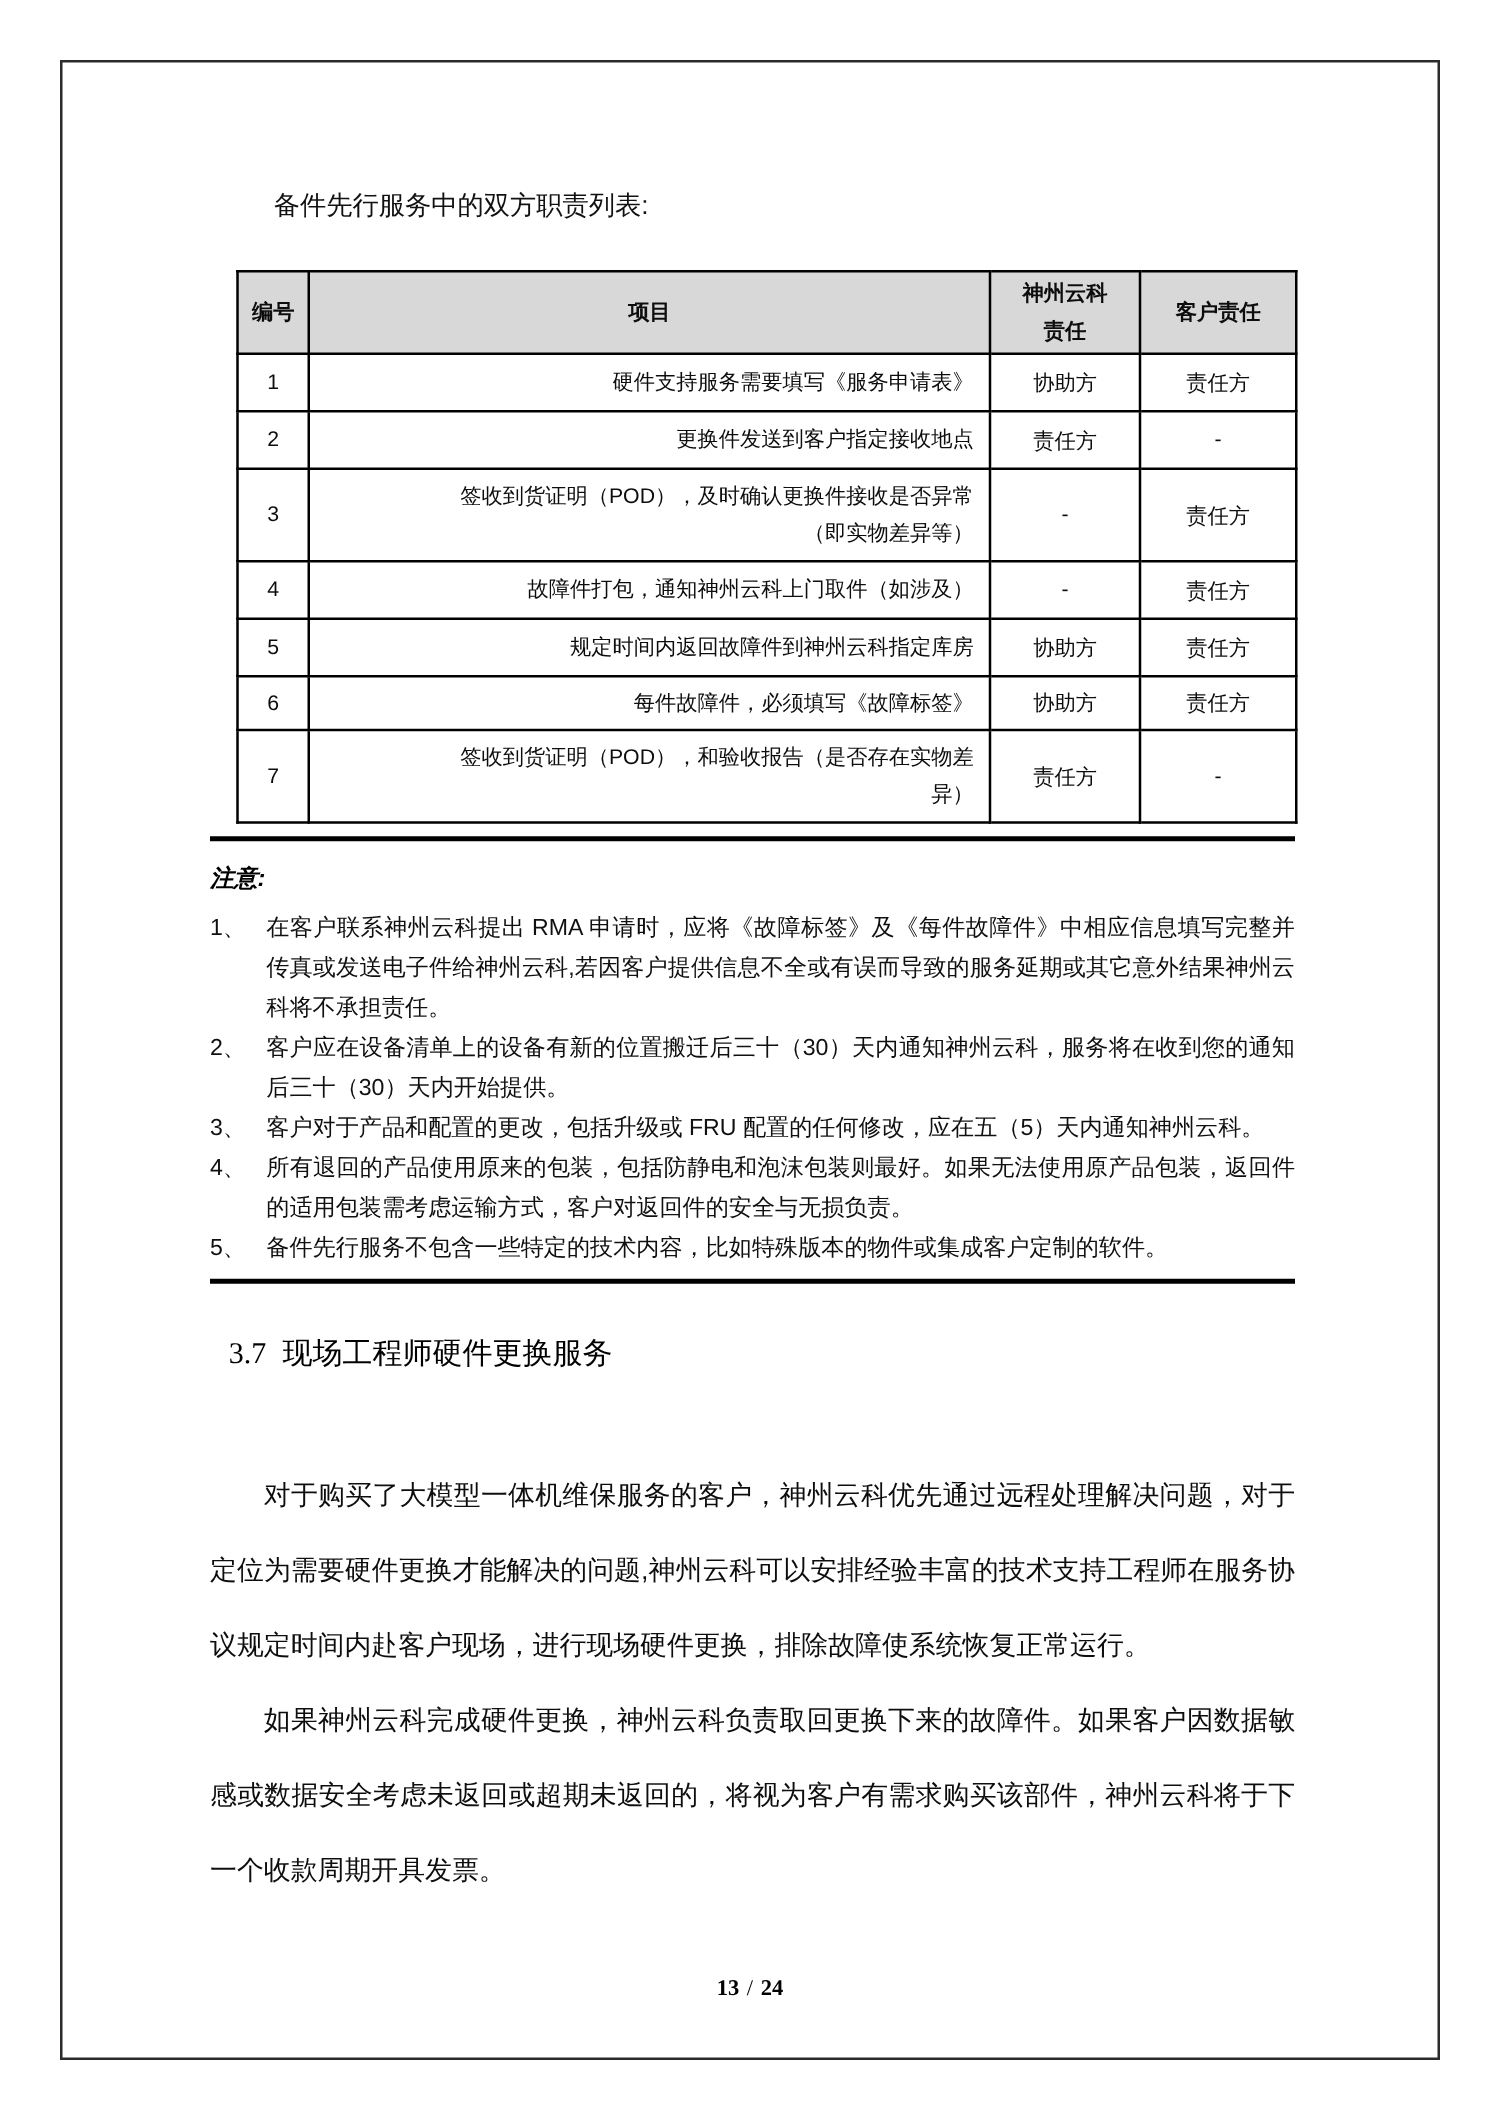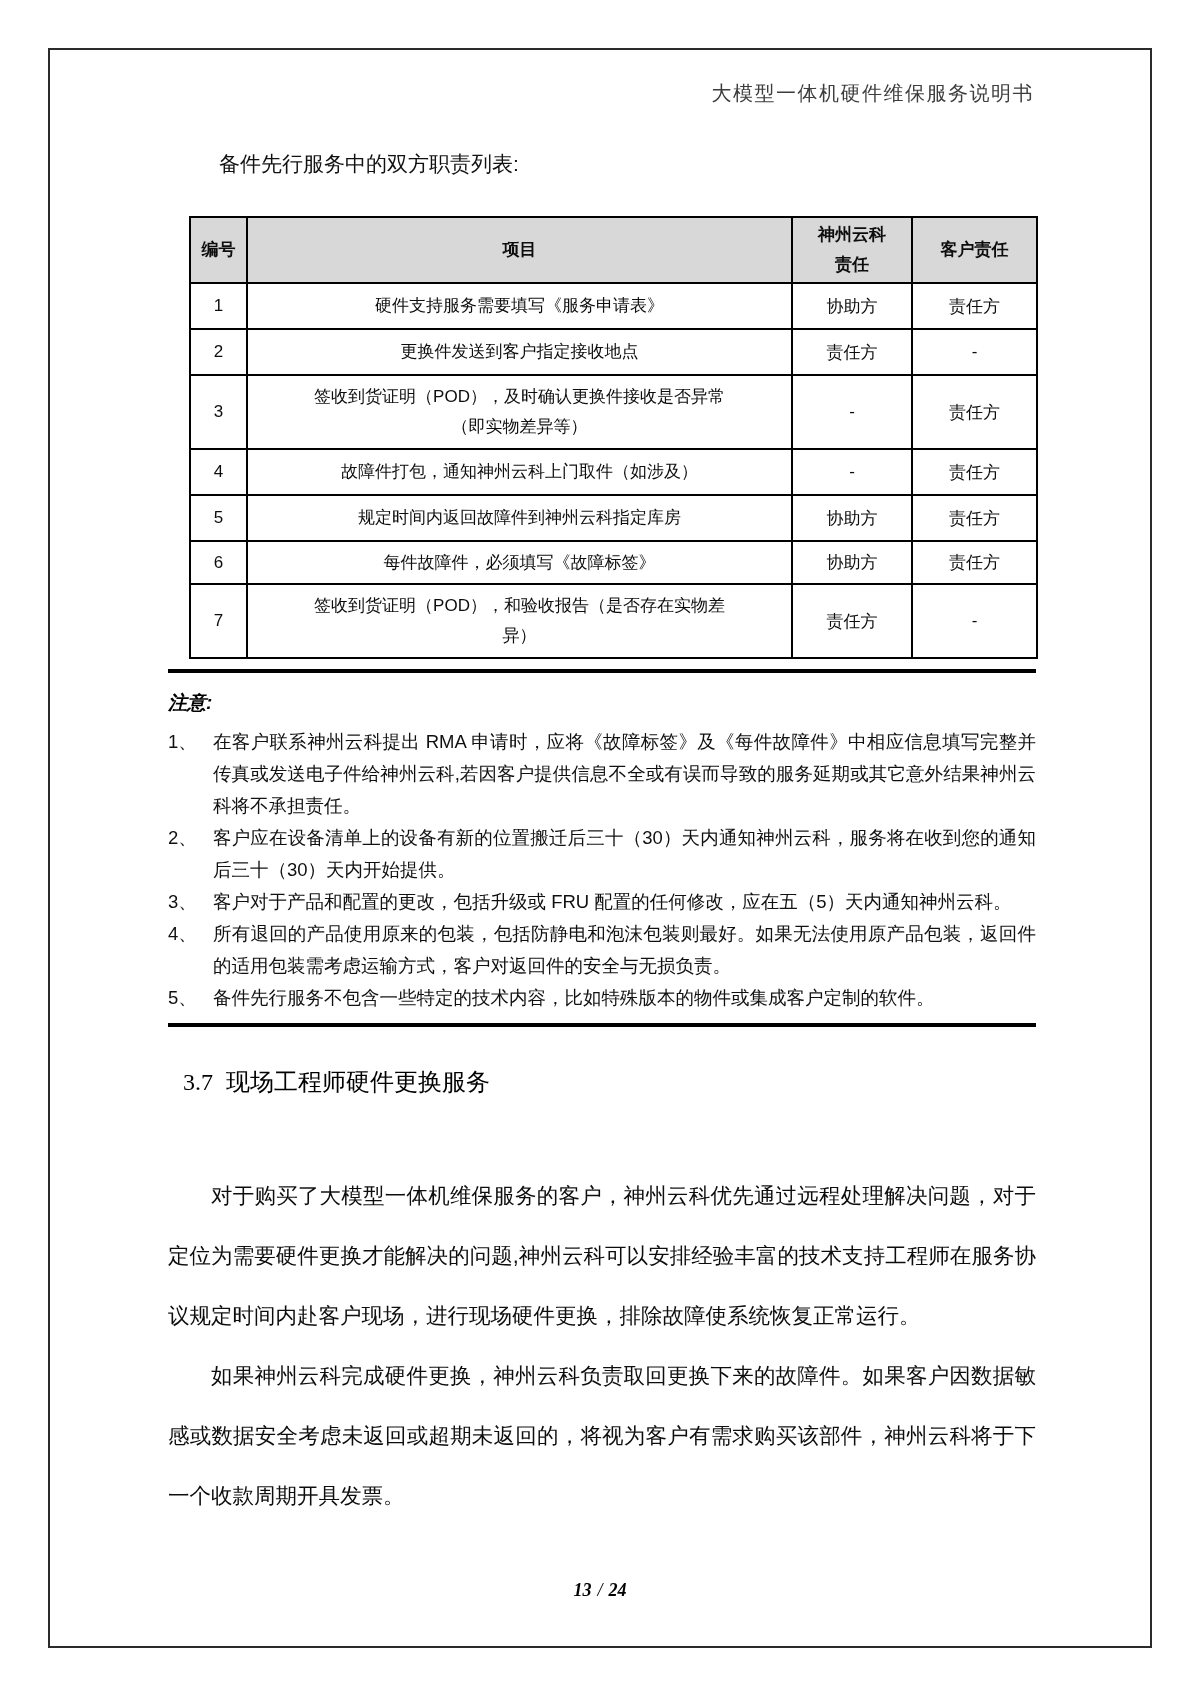--- a/index.html
+++ b/index.html
@@ -38,21 +38,21 @@
     box-sizing:border-box;
   }
   table.resp th{
     background:var(--header-bg,#d8d8d8);
     font-weight:bold;height:66px;
     white-space:pre-line;line-height:1.75;
     text-align:center;
   }
   table.resp td{text-align:center;}
   table.resp td.c-item{
-    text-align:center;padding:4px 12px;
+    text-align:right;padding:4px 12px;
     white-space:pre-line;line-height:1.75;
   }
   table.resp tbody tr:nth-child(1) td{height:46px;}
   table.resp tbody tr:nth-child(2) td{height:46px;}
   table.resp tbody tr:nth-child(3) td{height:74px;}
   table.resp tbody tr:nth-child(4) td{height:46px;}
   table.resp tbody tr:nth-child(5) td{height:46px;}
   table.resp tbody tr:nth-child(6) td{height:43px;}
   table.resp tbody tr:nth-child(7) td{height:74px;}
   
@@ -92,32 +92,31 @@
     text-align:justify;word-break:break-all;
     text-indent:2em;color:#0d0d0d;
   }
   .para-1{top:1166px;}
   .para-2{top:1346px;}
   
   .page-footer{
     position:absolute;left:0;top:1580px;width:1200px;
     text-align:center;
     font-family:"Liberation Serif","DejaVu Serif",serif;
-    font-size:18px;color:#000;font-style:italic;
+    font-size:18px;color:#000;
   }
   .page-footer .pg-num{font-weight:bold;}
   .page-footer .pg-sep{margin:0 6px;font-weight:normal;}
 </style>
 </head>
 <body>
 
 <div class="page">
   <div class="page-border"></div>
 
-  <div class="doc-header-title">大模型一体机硬件维保服务说明书</div>
 
   <div class="intro-text">备件先行服务中的双方职责列表:</div>
 
   <table class="resp">
     <colgroup>
       <col style="width:57px">
       <col style="width:545px">
       <col style="width:120px">
       <col style="width:125px">
     </colgroup>

